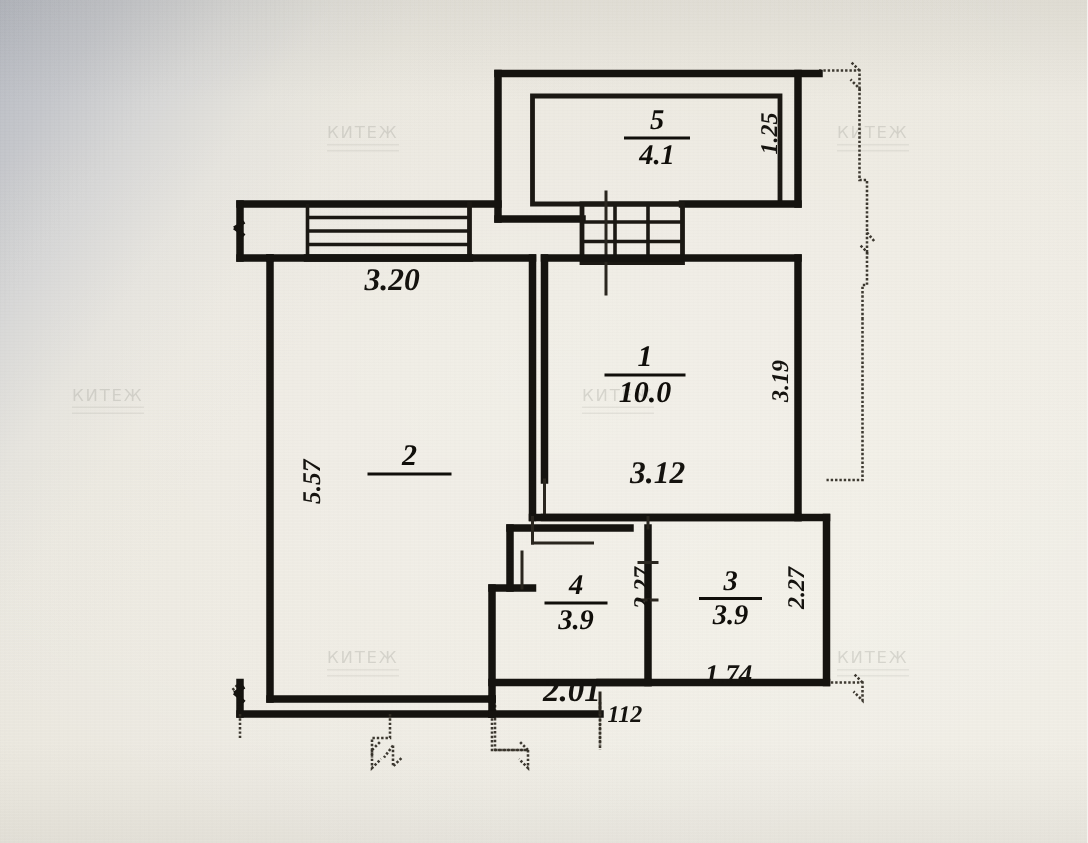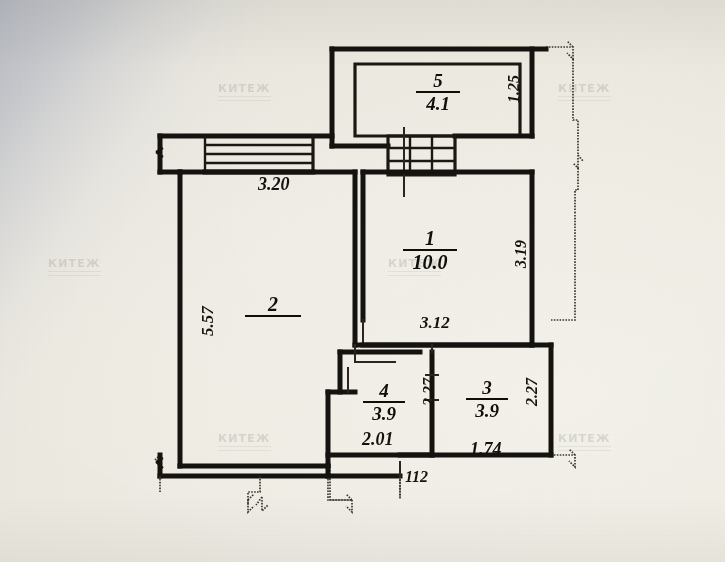--- a/index.html
+++ b/index.html
@@ -48,21 +48,21 @@
   }
   
   #watermarks { position: absolute; inset: 0; }
   .wm {
     position: absolute;
     color: #9a9a92;
     opacity: .30;
     font-family: "DejaVu Sans", sans-serif;
     font-size: 11px;
     letter-spacing: 1.2px;
-    font-weight: 700;
+    font-weight: 400;
     white-space: nowrap;
     text-align: center;
     line-height: 1.05;
     user-select: none;
   }
   .wm .wm-rule {
     display: block;
     height: 3px;
     margin-top: 1px;
     border-top: 1px solid currentColor;
@@ -285,33 +285,33 @@
     <span class="bar" style="width:42px;"></span>
     <span class="area">3.9</span>
   </div>
 
   <div class="room-label" style="left:404px; top:71px; width:68px;">
     <span class="num">5</span>
     <span class="bar" style="width:44px;"></span>
     <span class="area">4.1</span>
   </div>
 
-  <div class="dim" style="left:258px; top:174px; font-size:18px;">3.20</div>
+  <div class="dim" style="left:243px; top:174px; font-size:21px;">3.20</div>
 
   <div class="dim v" style="left:198px; top:336px; font-size:17px; transform:rotate(-90deg);">5.57</div>
 
   <div class="dim v" style="left:512px; top:268px; font-size:16px; transform:rotate(-90deg);">3.19</div>
 
-  <div class="dim" style="left:420px; top:313px; font-size:17px;">3.12</div>
+  <div class="dim" style="left:420px; top:303px; font-size:21px;">3.12</div>
 
   <div class="dim v" style="left:505px; top:103px; font-size:16px; transform:rotate(-90deg);">1.25</div>
 
   <div class="dim v" style="left:420px; top:406px; font-size:16px; transform:rotate(-90deg);">2.27</div>
 
   <div class="dim v" style="left:523px; top:406px; font-size:16px; transform:rotate(-90deg);">2.27</div>
 
-  <div class="dim" style="left:362px; top:429px; font-size:18px;">2.01</div>
+  <div class="dim" style="left:362px; top:447px; font-size:22px;">2.01</div>
 
   <div class="dim" style="left:470px; top:439px; font-size:18px;font-family:Liberation Serif, serif;">1.74</div>
 
   <div class="dim" style="left:405px; top:468px; font-size:16px;">112</div>
 
 </div>
 
 </body></html>

